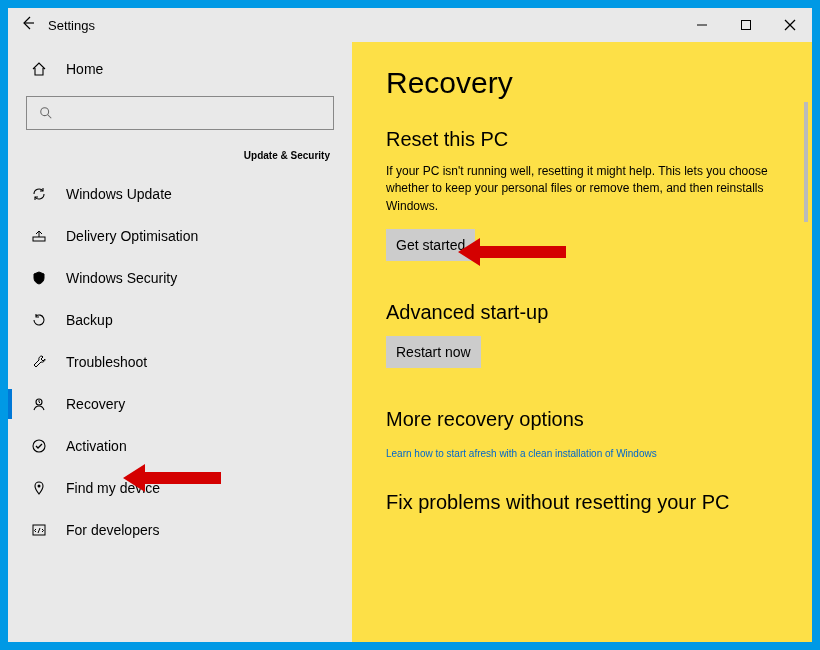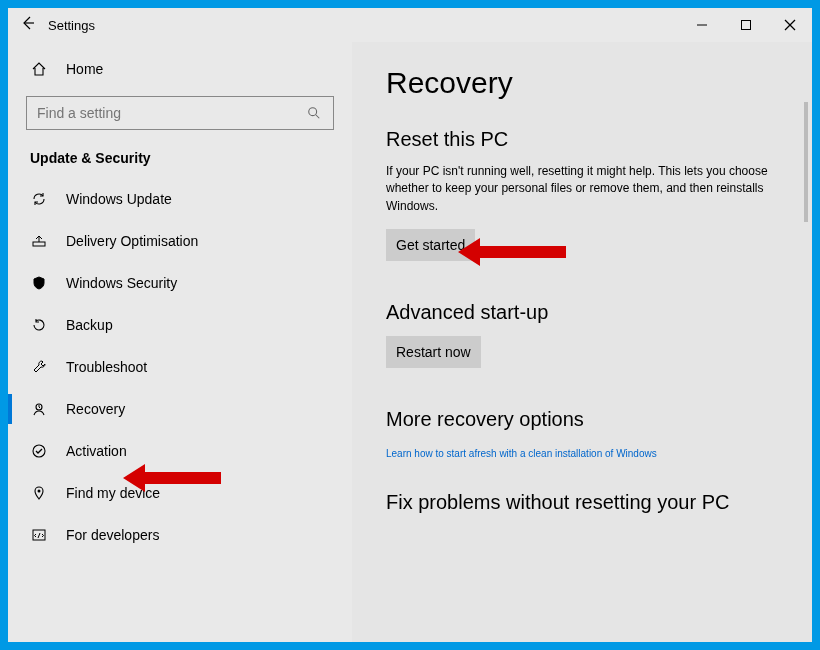--- a/index.html
+++ b/index.html
@@ -1,30 +1,30 @@
 <!DOCTYPE html>
 <html><head>
   <meta charset="utf-8">
   <style>
     * { margin: 0; padding: 0; box-sizing: border-box; font-family: "Segoe UI", Arial, sans-serif; }
     body { background: #0099e5; padding: 8px; width: 820px; height: 650px; overflow: hidden; }
-    .window { background: #e5e5e5; width: 100%; height: 100%; display: flex; flex-direction: column; position: relative; }
+    .window { background: #fde047; width: 100%; height: 100%; display: flex; flex-direction: column; position: relative; }
     .titlebar { height: 34px; display: flex; align-items: center; background: #e9e9e9; }
     .back { width: 40px; text-align: center; font-size: 16px; color: #000; }
     .title { font-size: 13px; flex: 0 0 auto; }
     .tb-spacer { flex: 1; }
     .tb-btn { width: 44px; height: 30px; display: flex; align-items: center; justify-content: center; font-size: 12px; }
     .body { flex: 1; display: flex; overflow: hidden; }
     .sidebar { width: 344px; background: #e9e9e9; padding-top: 6px; overflow: hidden; }
     .home-row, .nav-row { display: flex; align-items: center; height: 42px; padding: 0 22px; font-size: 14px; color: #000; gap: 18px; }
     .nav-row.selected { position: relative; }
     .nav-row.selected::before { content:""; position:absolute; left:0; top:6px; bottom:6px; width:4px; background:#0078d7; }
     .search { margin: 6px 18px 14px; height: 34px; border: 1px solid #888; display:flex; align-items:center; padding:0 10px; background:#e9e9e9; }
     .search input { flex:1; border:none; background:transparent; font-size:14px; outline:none; color:#555; }
-    .cat { padding: 6px 22px 12px; font-weight:600; font-size:14px; }
+    .cat { padding: 6px 22px 12px; font-weight:600; font-size:10px;text-align:right; }
     .icon { width:18px; display:inline-flex; justify-content:center; }
     .main { flex:1; padding: 24px 34px 0 34px; overflow:hidden; position:relative; }
     h1 { font-weight:400; font-size:30px; margin-bottom:28px; }
     h2 { font-weight:400; font-size:20px; margin-bottom:12px; }
     p.desc { font-size:12px; color:#000; line-height:1.45; margin-bottom:14px; }
     .btn { background:#ccc; border:none; padding:8px 10px; font-size:14px; cursor:pointer; }
     .section { margin-bottom: 40px; }
     a.link { color:#0066cc; font-size:10px; text-decoration:none; }
     .scrollbar { position:absolute; right:4px; top:60px; width:4px; height:120px; background:#bbb; }
     
@@ -66,21 +66,20 @@
     <div class="sidebar">
       <div class="home-row">
         <span class="icon">
             <svg width="16" height="16" viewBox="0 0 16 16">
               <path d="M2 8 L8 2 L14 8 M4 7 V14 H12 V7" stroke="#000" stroke-width="1.1" fill="none"></path>
             </svg>
           </span>
         <span>Home</span>
       </div>
       <div class="search">
-        <input placeholder="Find a setting" style="">
         <span class="icon">
             <svg width="14" height="14" viewBox="0 0 16 16">
               <circle cx="6.5" cy="6.5" r="4.5" stroke="#666" stroke-width="1.2" fill="none"></circle>
               <line x1="10" y1="10" x2="14" y2="14" stroke="#666" stroke-width="1.2"></line>
             </svg>
           </span>
       </div>
       <div class="cat">Update &amp; Security</div>
 
       <div class="nav-row">

